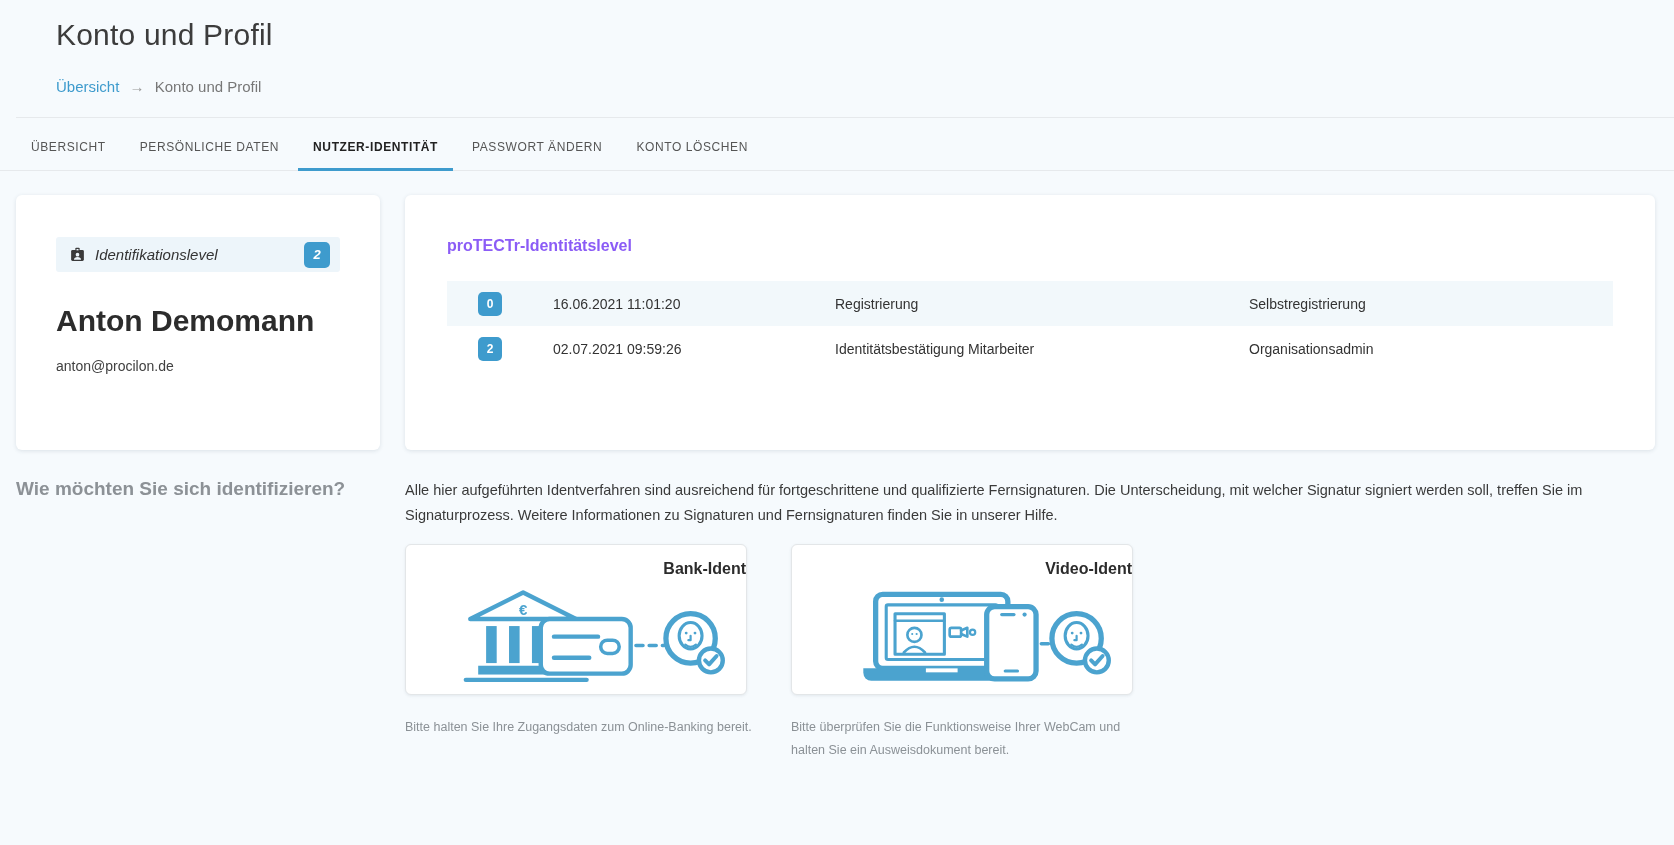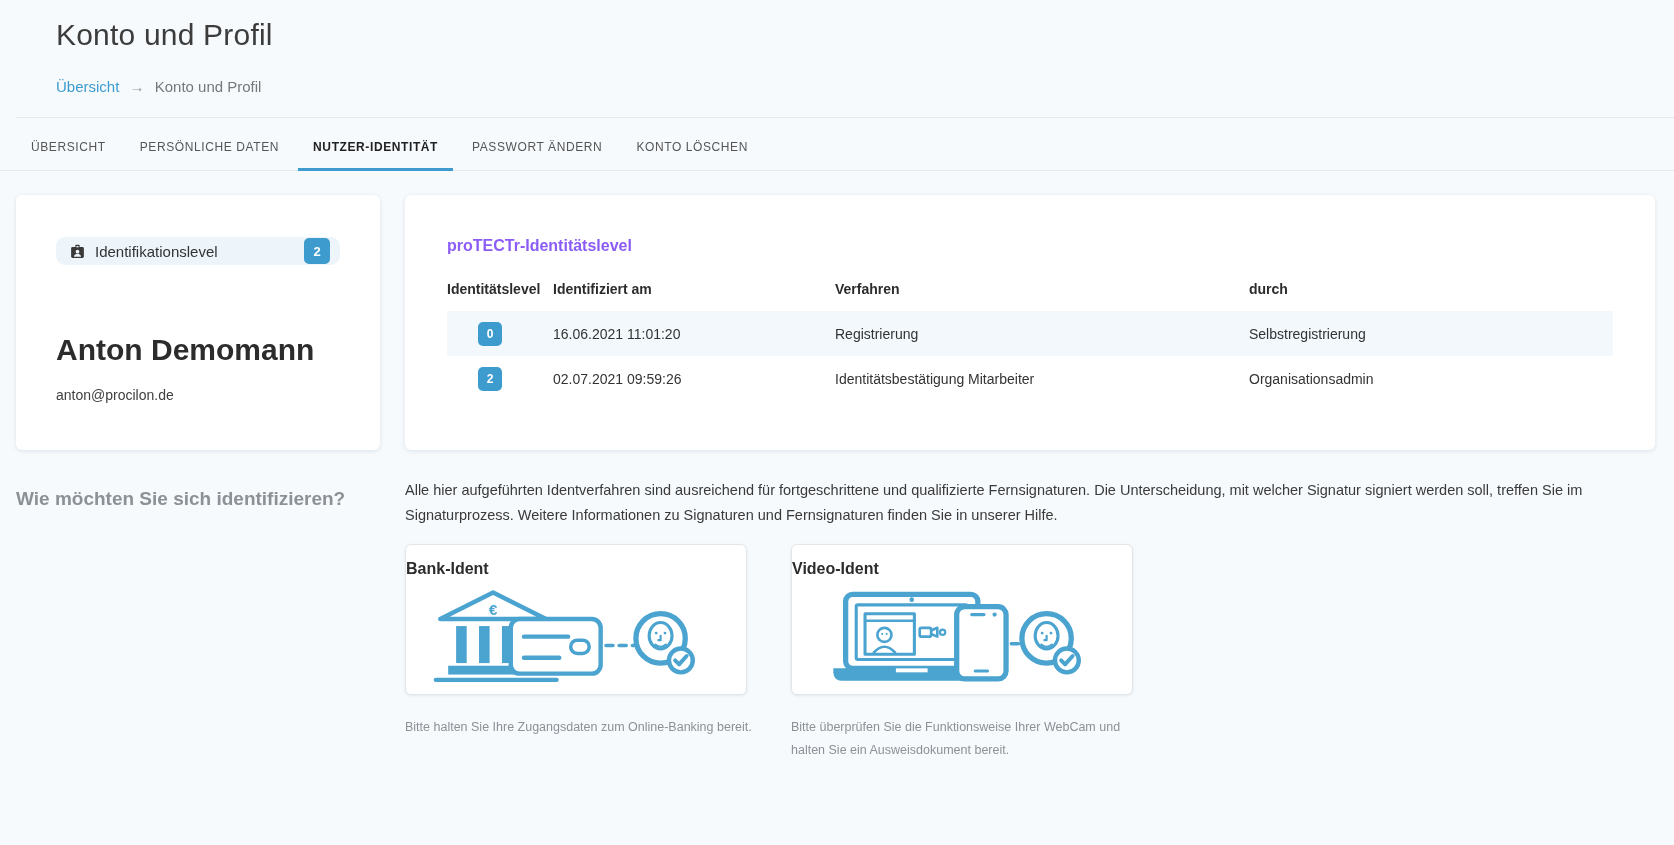--- a/index.html
+++ b/index.html
@@ -29,33 +29,33 @@
   .main { display:flex; gap:25px; padding:24px 19px 0 16px; align-items:flex-start; }
   .col-left { width:364px; flex:none; }
   .col-right { flex:1; min-width:0; }
   .card {
     background:#fff; border-radius:6px;
     box-shadow:0 1px 4px rgba(60,80,100,0.14);
   }
   
   .profile-card { height:255px; padding:42px 40px 0 40px; }
   .level-banner {
-    background:#edf5fa; border-radius:9px; height:28px;
-    display:flex; align-items:center; padding:0 10px 0 13px;
+    background:#edf5fa; border-radius:3px; height:35px;
+    display:flex; align-items:center; padding:0 10px 0 13px;font-style:italic;
   }
   .level-banner .icon { flex:none; display:flex; margin-right:9px; }
   .level-label { font-size:15px; color:#333; }
   .level-badge {
     margin-left:auto; width:26px; height:26px; border-radius:5px;
     background:#3e9bcd; color:#fff; font-size:13px; font-weight:bold;
     display:flex; align-items:center; justify-content:center;
   }
-  .profile-name { margin-top:68px; font-size:30px; font-weight:bold; color:#2c2c2c; }
+  .profile-name { margin-top:32px; font-size:30px; font-weight:bold; color:#2c2c2c; }
   .profile-email { margin-top:20px; font-size:14px; color:#404040; }
-  .identify-heading { margin-top:38px; font-size:19px; font-weight:bold; color:#8c9196; padding-left:0; }
+  .identify-heading { margin-top:28px; font-size:19px; font-weight:bold; color:#8c9196; padding-left:0; }
   
   .table-card { padding:42px 42px 0 42px; height:255px; }
   .table-title { font-size:16px; font-weight:bold; color:#8b5cf6; }
   .lvl-table { margin-top:26px; }
   .lvl-row { display:grid; grid-template-columns:106px 282px 414px 1fr; align-items:center; }
   .lvl-head { padding-bottom:14px; }
   .lvl-head > div { font-size:14px; font-weight:bold; color:#2c2c2c; }
   .lvl-data { height:45px; font-size:14px; color:#333; }
   .lvl-data.striped { background:#f2f8fb; }
   .cell-badge {
@@ -65,21 +65,21 @@
   }
   
   .swisscom { margin-top:28px; }
   .swisscom-title { font-size:17px; font-weight:bold; color:#2c2c2c; }
   .swisscom-desc { margin-top:17px; font-size:14.5px; color:#3a3a3a; line-height:1.75; max-width:1250px; }
   .ident-options { display:flex; gap:36px; margin-top:15px; }
   .ident-option { width:350px; }
   .ident-card {
     width:342px; height:151px; background:#fff; border:1px solid #e3e6e8;
     border-radius:6px; box-shadow:0 1px 3px rgba(60,80,100,0.10);
-    text-align:left; padding-top:15px; cursor:pointer;
+    text-align:right; padding-top:15px; cursor:pointer;
   }
   .ident-card-title { font-size:16px; font-weight:bold; color:#2c2c2c; }
   .ident-card svg.illus { margin-top:4px; }
   .ident-caption { margin-top:21px; font-size:12.5px; color:#8b9196; line-height:1.85; max-width:355px; }
 </style>
 </head>
 <body>
 
 <div class="page-header">
   <div class="page-title">Konto und Profil</div>
@@ -120,26 +120,20 @@
       <div class="profile-email">anton@procilon.de</div>
     </div>
     <div class="identify-heading">Wie möchten Sie sich identifizieren?</div>
   </div>
 
   <div class="col-right">
 
     <div class="card table-card">
       <div class="table-title">proTECTr-Identitätslevel</div>
       <div class="lvl-table">
-        <div class="lvl-row lvl-head">
-          <div>Identitätslevel</div>
-          <div>Identifiziert am</div>
-          <div>Verfahren</div>
-          <div>durch</div>
-        </div>
         <div class="lvl-row lvl-data striped">
           <div>
               <span class="cell-badge">0</span>
             </div>
           <div>16.06.2021 11:01:20</div>
           <div>Registrierung</div>
           <div>Selbstregistrierung</div>
         </div>
         <div class="lvl-row lvl-data">
           <div>

